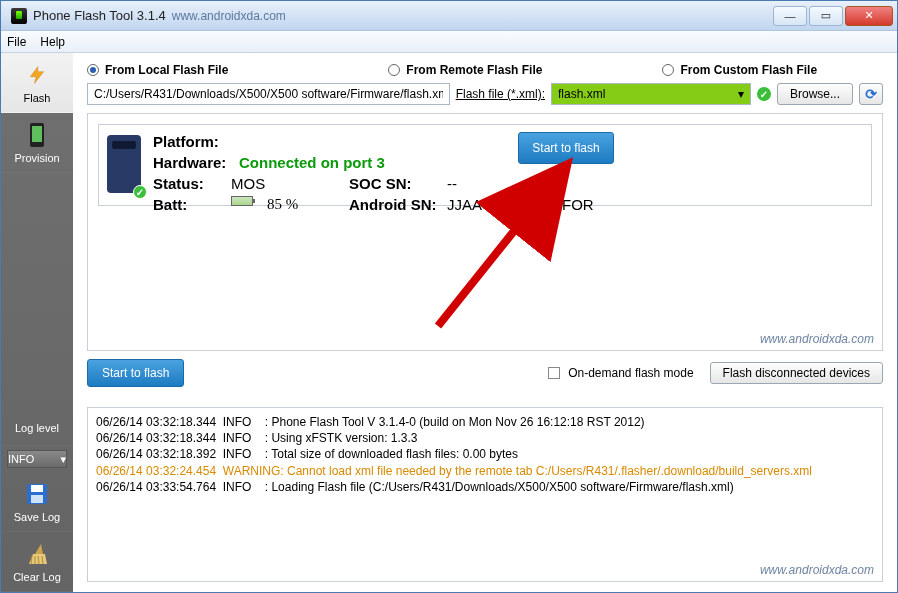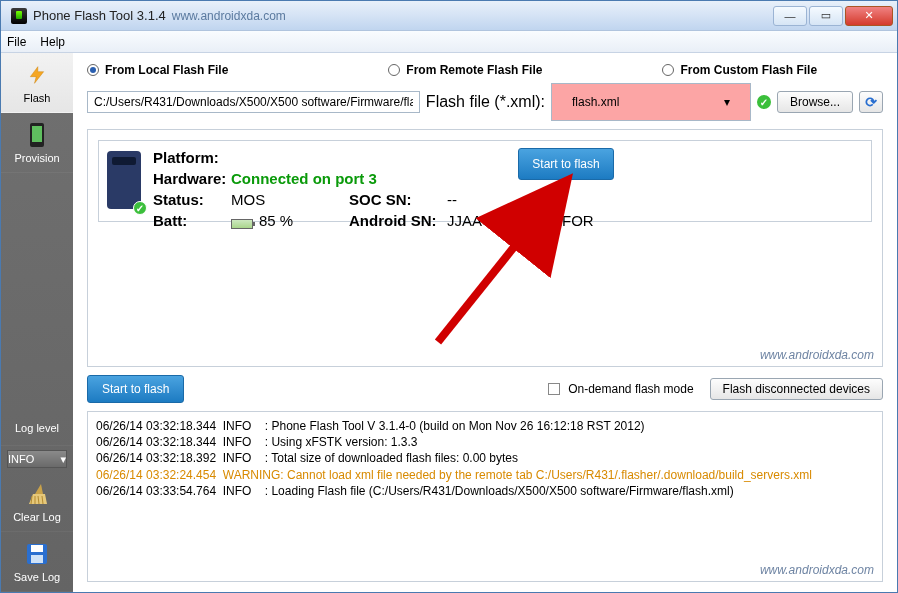--- a/index.html
+++ b/index.html
@@ -107,24 +107,24 @@
   .radio { width:12px; height:12px; border:1px solid #666; border-radius:50%; background:#fff; display:inline-flex; align-items:center; justify-content:center; }
   .radio.checked::after { content:""; width:6px; height:6px; border-radius:50%; background:#2a5fb0; }
   .path-row {
     display:flex; align-items:center; gap:6px;
     padding: 0 14px 8px 14px;
   }
   .text-input {
     flex:1; height:22px; border:1px solid #a8b8c8; background:#fff;
     padding:2px 6px; font-size:12px; color:#000;
   }
-  .label { font-size:16px; }
+  .label { font-size:12px;text-decoration:underline; }
   .combo {
-    width: 200px; height:38px; border:1px solid #a8b8c8; background:#fca5a5;
-    display:flex; align-items:center; justify-content:space-between; padding:0 20px; font-size:12px;
+    width: 200px; height:22px; border:1px solid #a8b8c8; background:#84cc16;
+    display:flex; align-items:center; justify-content:space-between; padding:0 6px; font-size:12px;
   }
   .btn {
     height:22px; border:1px solid #9aa6b2; border-radius:3px;
     background: linear-gradient(#fdfdfd,#e6e6e6);
     padding:0 12px; font-size:12px; display:inline-flex; align-items:center; justify-content:center;
     cursor:default;
   }
   .icon-btn {
     width:24px; height:22px; border:1px solid #9aa6b2; border-radius:3px;
     background: linear-gradient(#fdfdfd,#e6e6e6);
@@ -154,21 +154,21 @@
   }
   .phone::after { content:""; position:absolute; top:6px; left:5px; right:5px; height:8px; background:#0f1a33; border-radius:2px; }
   .phone-badge { position:absolute; right:-6px; bottom:-6px; width:14px; height:14px; border-radius:50%; background:#3bbf3b; color:#fff; display:flex; align-items:center; justify-content:center; font-size:10px; font-weight:bold; border:1px solid #fff;}
   .dev-grid {
     display:grid;
     grid-template-columns: 70px 110px 90px 130px;
     row-gap:4px; column-gap:8px;
     font-size:15px;
   }
   .dev-grid .k { font-weight:bold; }
-  .connected { color:#0a9a0a; font-weight:bold; }
+  .connected { color:#0a9a0a; font-weight:bold;margin-left:8px; }
   .flash-btn {
     position:absolute; top:18px; left:430px;
     width:96px; height:32px;
     background: linear-gradient(#4aa3e0,#1d7bc2);
     border:1px solid #1a6aa8; border-radius:3px;
     color:#fff; font-size:12px; display:flex; align-items:center; justify-content:center;
   }
   .arrow {
     position:absolute; top:42px; left:320px; width:180px; height:180px; pointer-events:none;
   }
@@ -181,33 +181,33 @@
   }
   .action-row .flash-btn2 {
     height:28px; padding:0 14px;
     background: linear-gradient(#4aa3e0,#1d7bc2);
     border:1px solid #1a6aa8; border-radius:3px;
     color:#fff; font-size:12px; display:inline-flex; align-items:center; justify-content:center;
   }
   .action-row .sp { flex:1; }
   .chk { width:12px; height:12px; border:1px solid #888; background:#fff; display:inline-block; }
   .log-panel {
-    margin: 0 14px 10px 14px;
+    margin: 12px 14px 10px 14px;
     border:1px solid #c7d0da;
     background:#fff;
     flex:1;
     position:relative;
     padding:6px 8px;
     font-family: Tahoma, sans-serif;
     font-size:12px;
     overflow:hidden;
   }
   .log-line { white-space:pre; color:#000; line-height:1.35; }
   .log-line.warn { color:#d88a00; }
-  .batt-cell { display:inline-flex; align-items:flex-end; gap:6px; }
+  .batt-cell { display:inline-flex; align-items:flex-start; gap:14px;font-family:Liberation Serif, serif; }
   .batt-ic { width:22px; height:10px; border:1px solid #666; position:relative; background:linear-gradient(#cde8c0,#aad68c); }
   .batt-ic::after { content:""; position:absolute; right:-3px; top:2px; width:2px; height:4px; background:#666; }
   svg.bolt { width:20px; height:24px; }
 </style>
 </head>
 <body>
 
 <div class="window">
 
   <div class="titlebar">
@@ -254,36 +254,36 @@
       </div>
       <div class="side-log-level">
         <div class="log-select">
           <span>INFO</span>
           <span>▾</span>
         </div>
       </div>
       <div class="side-item">
         <span class="ico">
           <svg width="24" height="24" viewBox="0 0 24 24">
+              <rect x="2" y="2" width="20" height="20" rx="2" fill="#2a6fd0"></rect>
+              <rect x="6" y="3" width="12" height="7" fill="#fff"></rect>
+              <rect x="6" y="13" width="12" height="8" fill="#cfe2f7"></rect>
+            </svg>
+        </span>
+        <span>Save Log</span>
+      </div>
+      <div class="side-item">
+        <span class="ico">
+          <svg width="24" height="24" viewBox="0 0 24 24">
               <path d="M16 2 L10 12 L18 12 Z" fill="#c9a24a"></path>
               <path d="M8 12 L20 12 L22 22 L4 22 Z" fill="#e6c87a"></path>
               <path d="M6 22 L7 14 M10 22 L10 14 M14 22 L13 14 M18 22 L17 14" stroke="#b38a30" stroke-width="1"></path>
             </svg>
         </span>
         <span>Clear Log</span>
-      </div>
-      <div class="side-item">
-        <span class="ico">
-          <svg width="24" height="24" viewBox="0 0 24 24">
-              <rect x="2" y="2" width="20" height="20" rx="2" fill="#2a6fd0"></rect>
-              <rect x="6" y="3" width="12" height="7" fill="#fff"></rect>
-              <rect x="6" y="13" width="12" height="8" fill="#cfe2f7"></rect>
-            </svg>
-        </span>
-        <span>Save Log</span>
       </div>
     </div>
 
     <div class="main">
       <div class="source-row">
         <label class="radio-opt">
           <span class="radio checked"></span>
           <span>From Local Flash File</span>
         </label>
         <label class="radio-opt" style="margin-left:120px">

